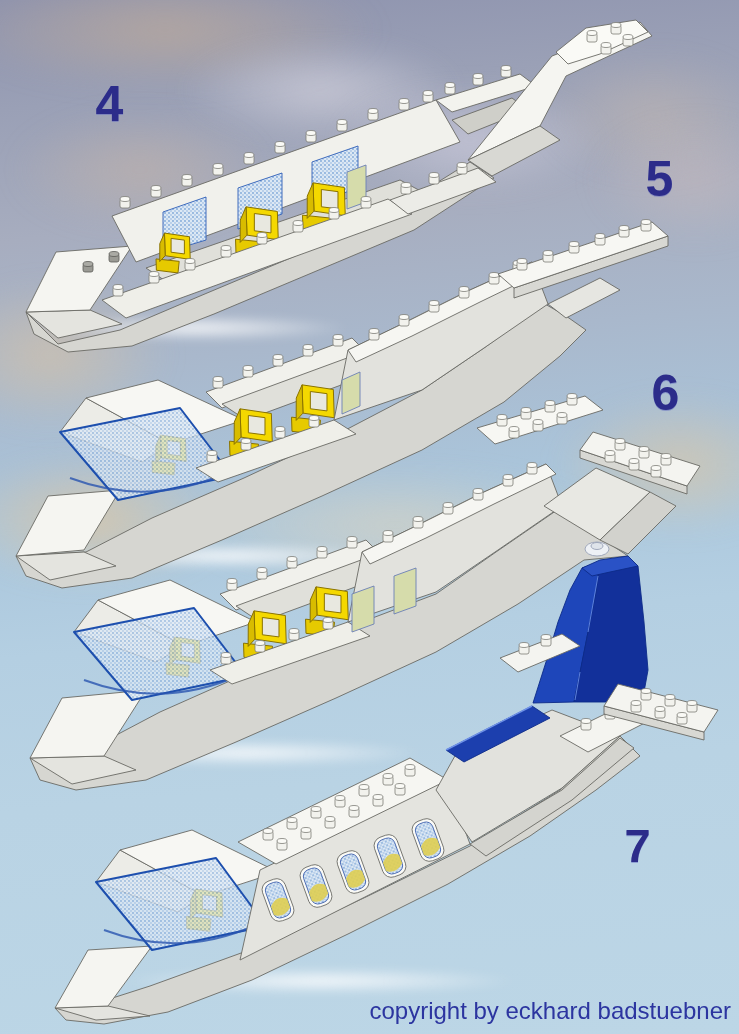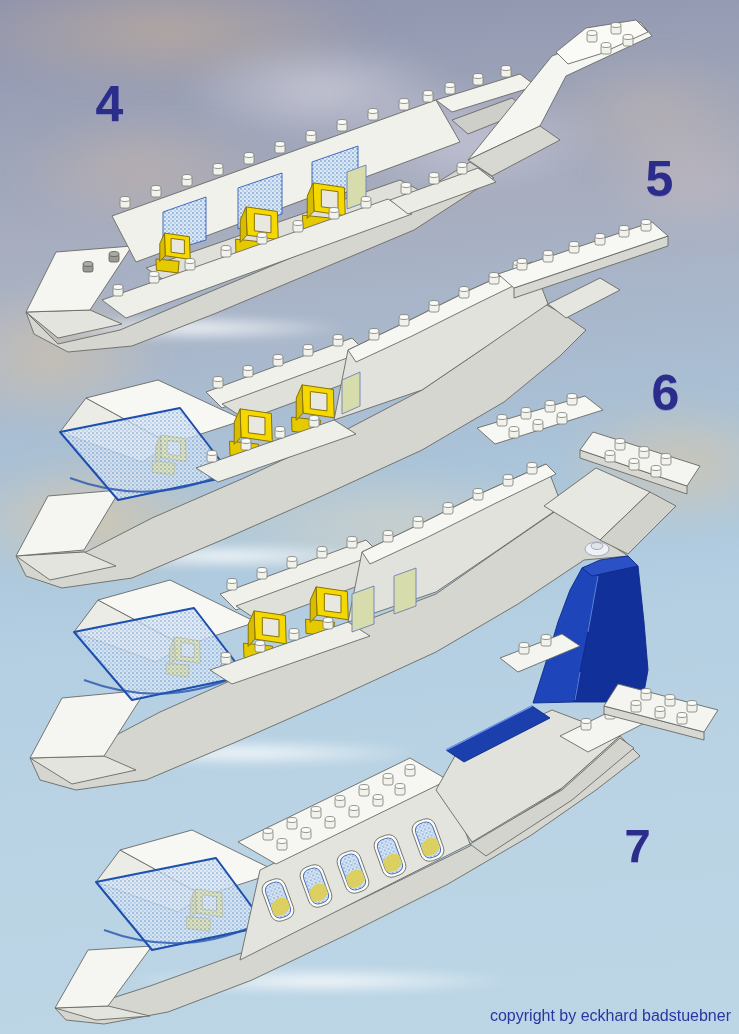--- a/index.html
+++ b/index.html
@@ -27,21 +27,21 @@
   .w6{left:65px;top:740px;width:360px}
   .w7{left:120px;top:968px;width:400px}
   svg.scene{position:absolute;left:0;top:0}
   .step-num{
     position:absolute;transform:translate(-50%,-50%);
     font-weight:bold;font-size:50px;color:#2c2c8a;letter-spacing:1px;
     text-shadow:0 1px 0 rgba(90,100,190,.45);
   }
   .n4{left:110px;top:104px}.n5{left:660px;top:179px}.n6{left:666px;top:393px}
   .n7{left:638px;top:845px;font-size:47px}
-  #copyright{position:absolute;right:8px;bottom:9px;font-size:16px;color:#2c35a0}
+  #copyright{position:absolute;right:8px;bottom:9px;font-size:24px;color:#2c35a0}
   polygon,path,rect,ellipse{vector-effect:non-scaling-stroke}
 </style>
 </head>
 <body>
 
 <div class="cloud c1"></div>
 <div class="cloud c2"></div>
 <div class="cloud c3"></div>
 <div class="cloud c4"></div>
 <div class="cloud c5"></div>

